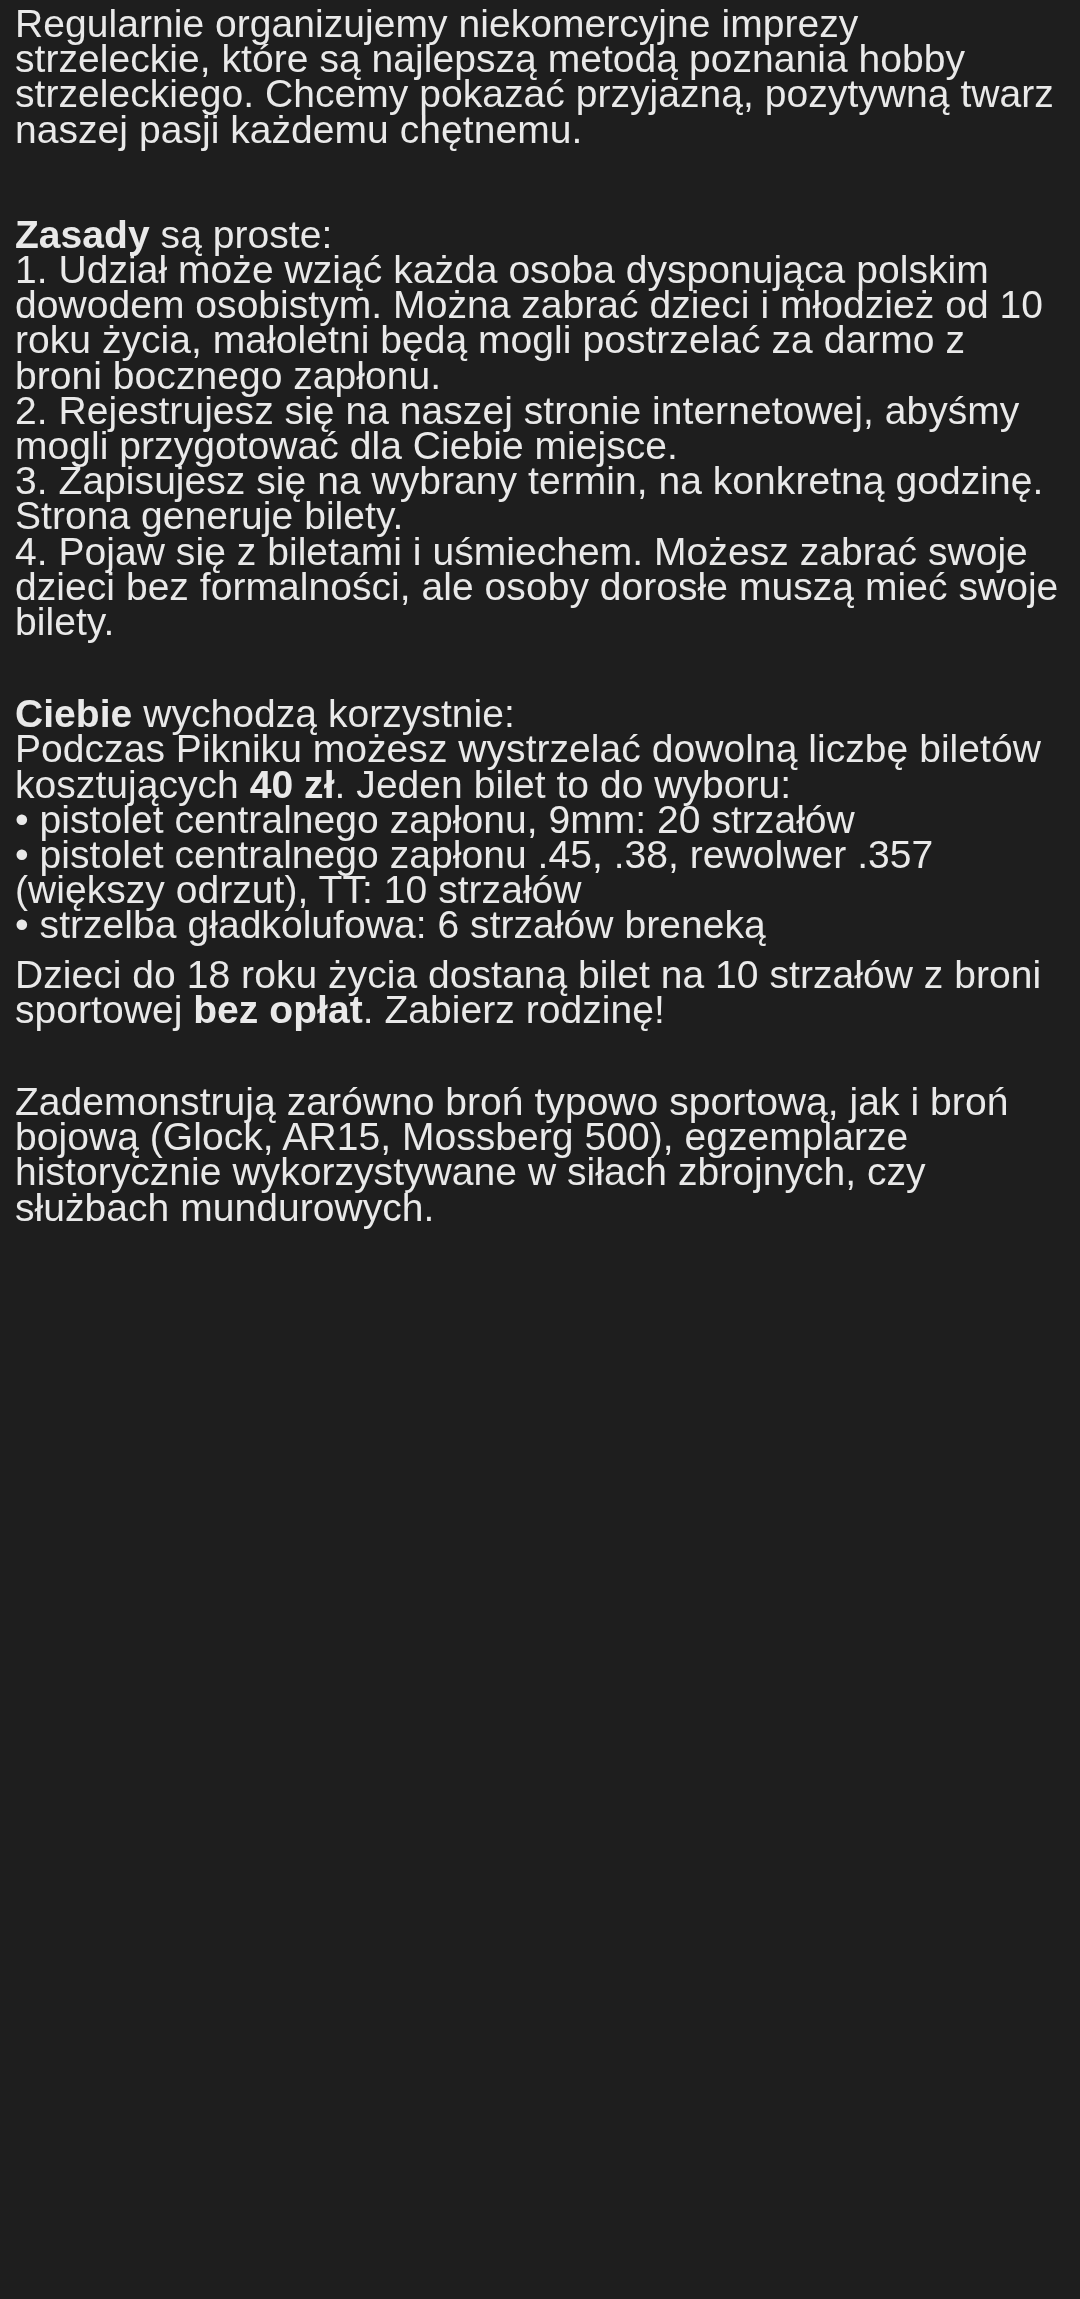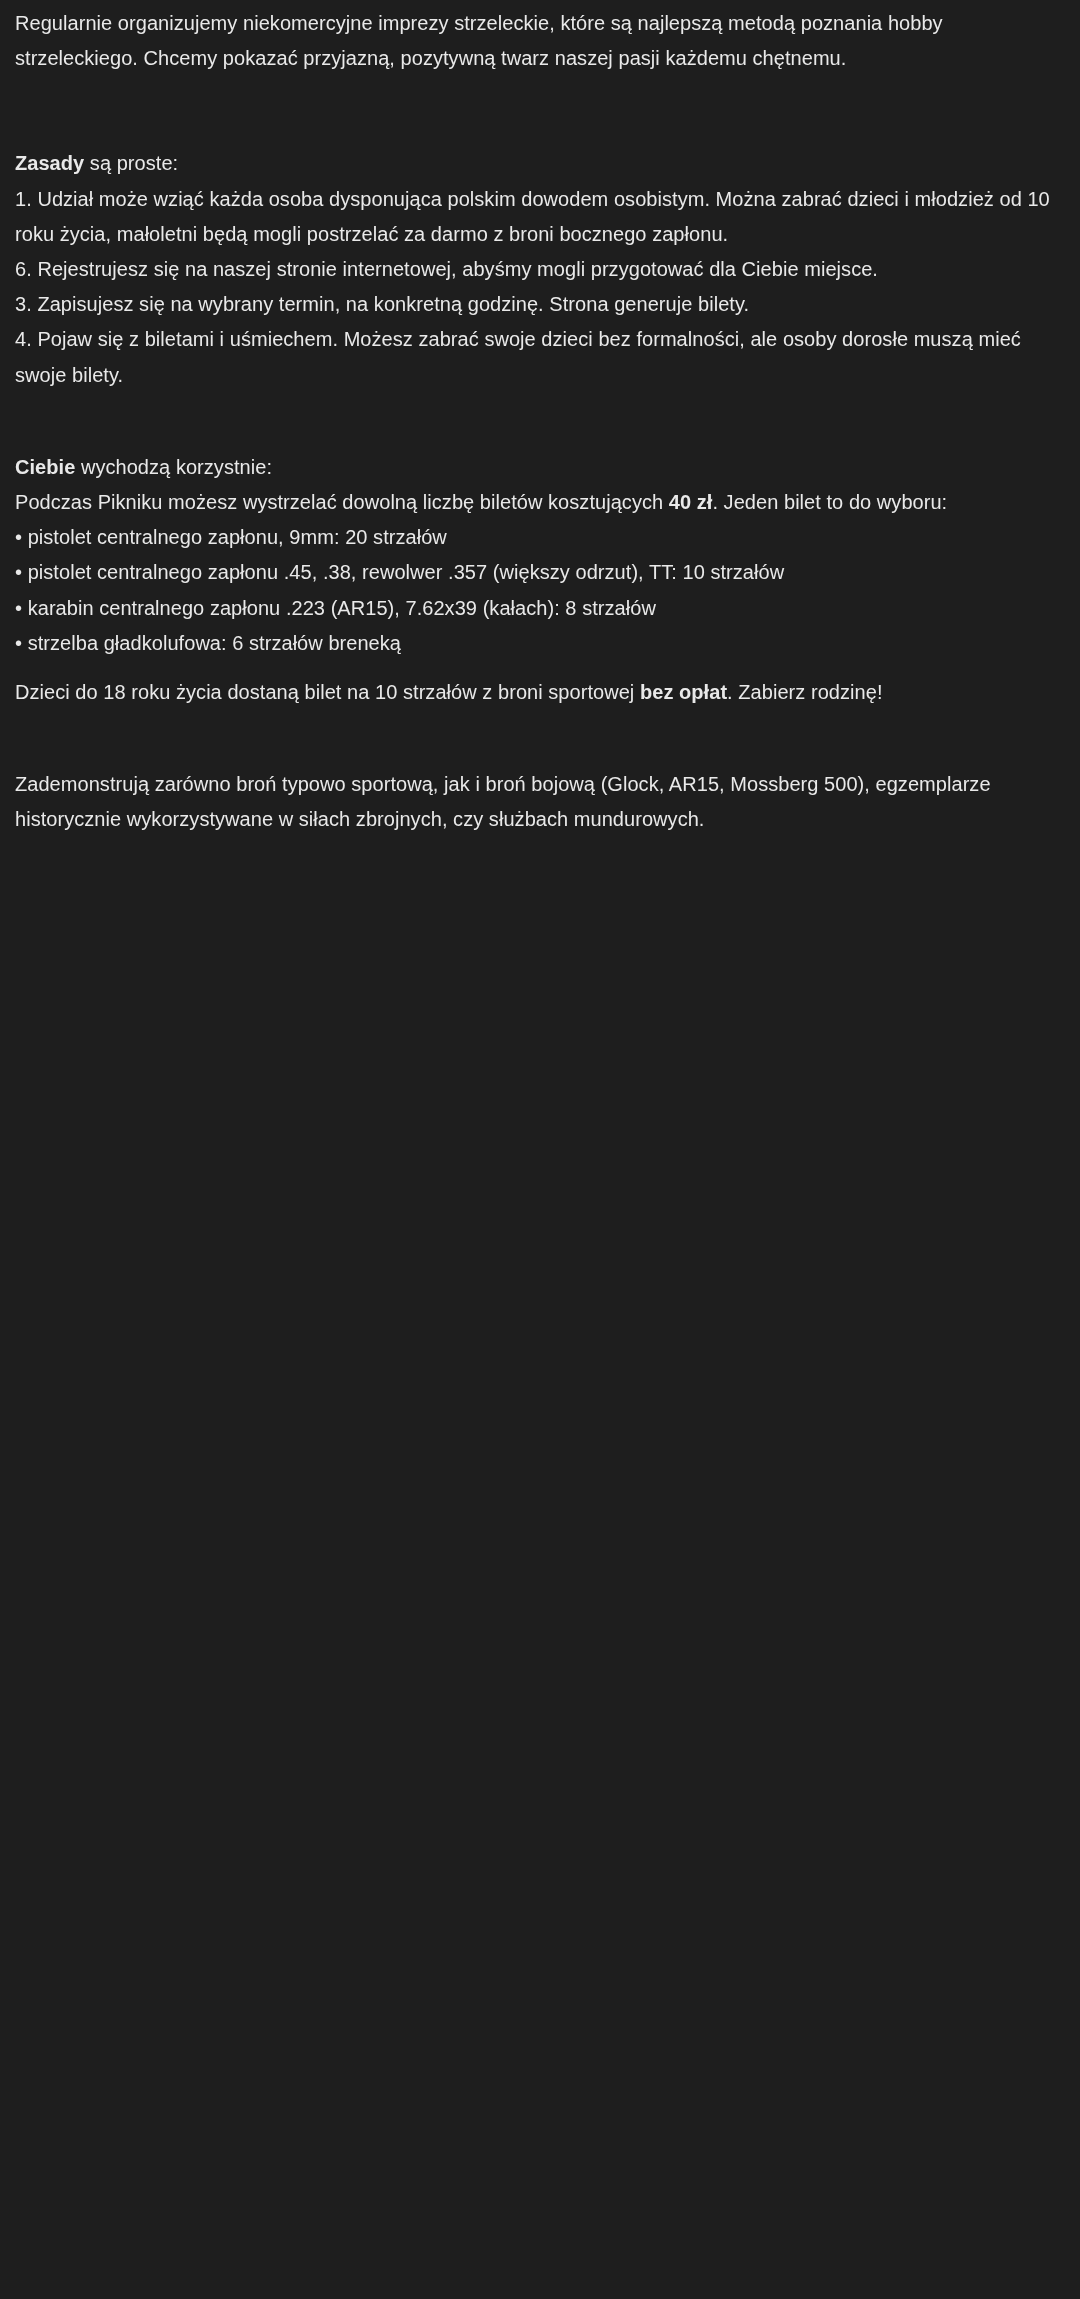--- a/index.html
+++ b/index.html
@@ -15,21 +15,21 @@
   }
   #page {
     width: 1080px;
     height: 2299px;
     background: #1e1e1e;
     box-sizing: border-box;
     padding: 6px 20px 0 15px;
   }
   .para {
     color: #e9e9e9;
-    font-size: 20px;
+    font-size: 39px;
     line-height: 35.2px;
     font-weight: 400;
     letter-spacing: 0.05px;
     margin: 0;
     word-spacing: 0px;
     text-align: left;
     white-space: normal;
   }
   .gap-sm { height: 13px; }
   .gap-lg { height: 57px; }
@@ -45,38 +45,37 @@
 
   <div class="gap-sm"></div>
 
 
   <div class="gap-lg"></div>
 
   <p class="para"><b>Zasady</b><span> są proste:</span></p>
 
   <p class="para">1. Udział może wziąć każda osoba dysponująca polskim dowodem osobistym. Można zabrać dzieci i młodzież od 10 roku życia, małoletni będą mogli postrzelać za darmo z broni bocznego zapłonu.</p>
 
-  <p class="para">6. Rejestrujesz się na naszej stronie internetowej, abyśmy mogli przygotować dla Ciebie miejsce.</p>
+  <p class="para">2. Rejestrujesz się na naszej stronie internetowej, abyśmy mogli przygotować dla Ciebie miejsce.</p>
 
   <p class="para">3. Zapisujesz się na wybrany termin, na konkretną godzinę. Strona generuje bilety.</p>
 
   <p class="para">4. Pojaw się z biletami i uśmiechem. Możesz zabrać swoje dzieci bez formalności, ale osoby dorosłe muszą mieć swoje bilety.</p>
 
 
   <div class="gap-lg"></div>
 
   <p class="para"><b>Ciebie</b><span> wychodzą korzystnie:</span></p>
 
   <p class="para"><span>Podczas Pikniku możesz wystrzelać dowolną liczbę biletów kosztujących </span><b>40 zł</b><span>. Jeden bilet to do wyboru:</span></p>
 
   <p class="para">• pistolet centralnego zapłonu, 9mm: 20 strzałów</p>
 
   <p class="para">• pistolet centralnego zapłonu .45, .38, rewolwer .357 (większy odrzut), TT: 10 strzałów</p>
 
-  <p class="para">• karabin centralnego zapłonu .223 (AR15), 7.62x39 (kałach): 8 strzałów</p>
 
   <p class="para">• strzelba gładkolufowa: 6 strzałów breneką</p>
 
 
   <div class="gap-md"></div>
 
   <p class="para"><span>Dzieci do 18 roku życia dostaną bilet na 10 strzałów z broni sportowej </span><b>bez opłat</b><span>. Zabierz rodzinę!</span></p>
 
   <div class="gap-lg"></div>
 

